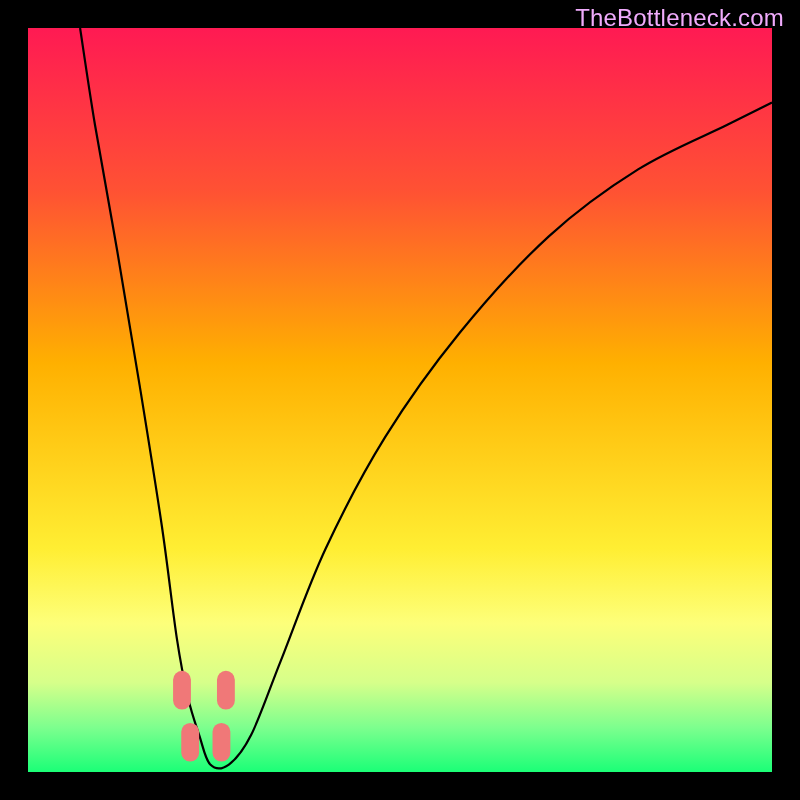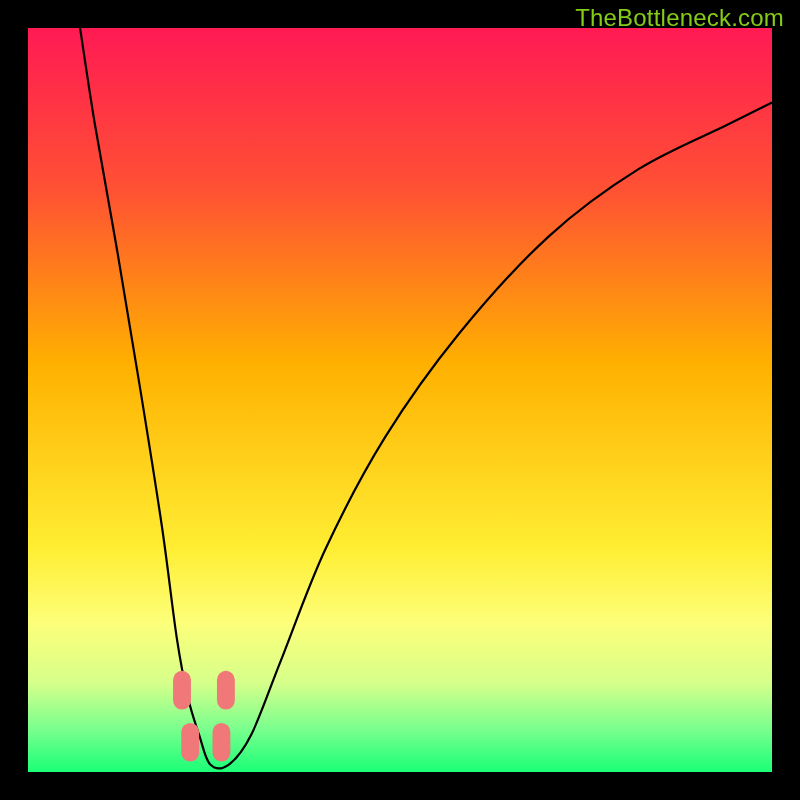--- a/index.html
+++ b/index.html
@@ -22,21 +22,21 @@
     position: absolute;
     top: 28px;
     left: 28px;
     width: 744px;
     height: 744px;
   }
   .watermark {
     position: absolute;
     top: 4px;
     right: 16px;
-    color: #84cc16;
+    color: #f0abfc;
     font-size: 24px;
     font-weight: 500;
     letter-spacing: 0.2px;
     z-index: 10;
   }
   svg { display: block; }
 </style>
 </head>
 <body>
 

